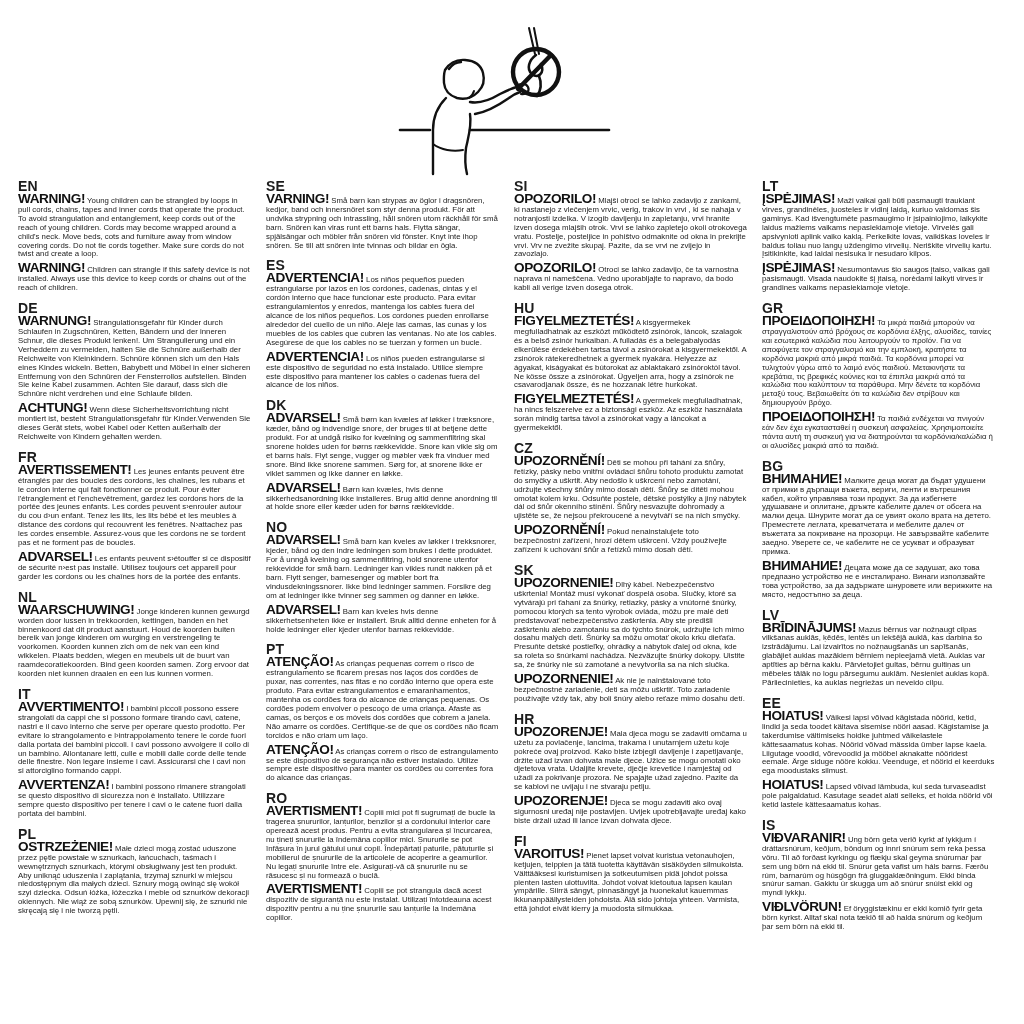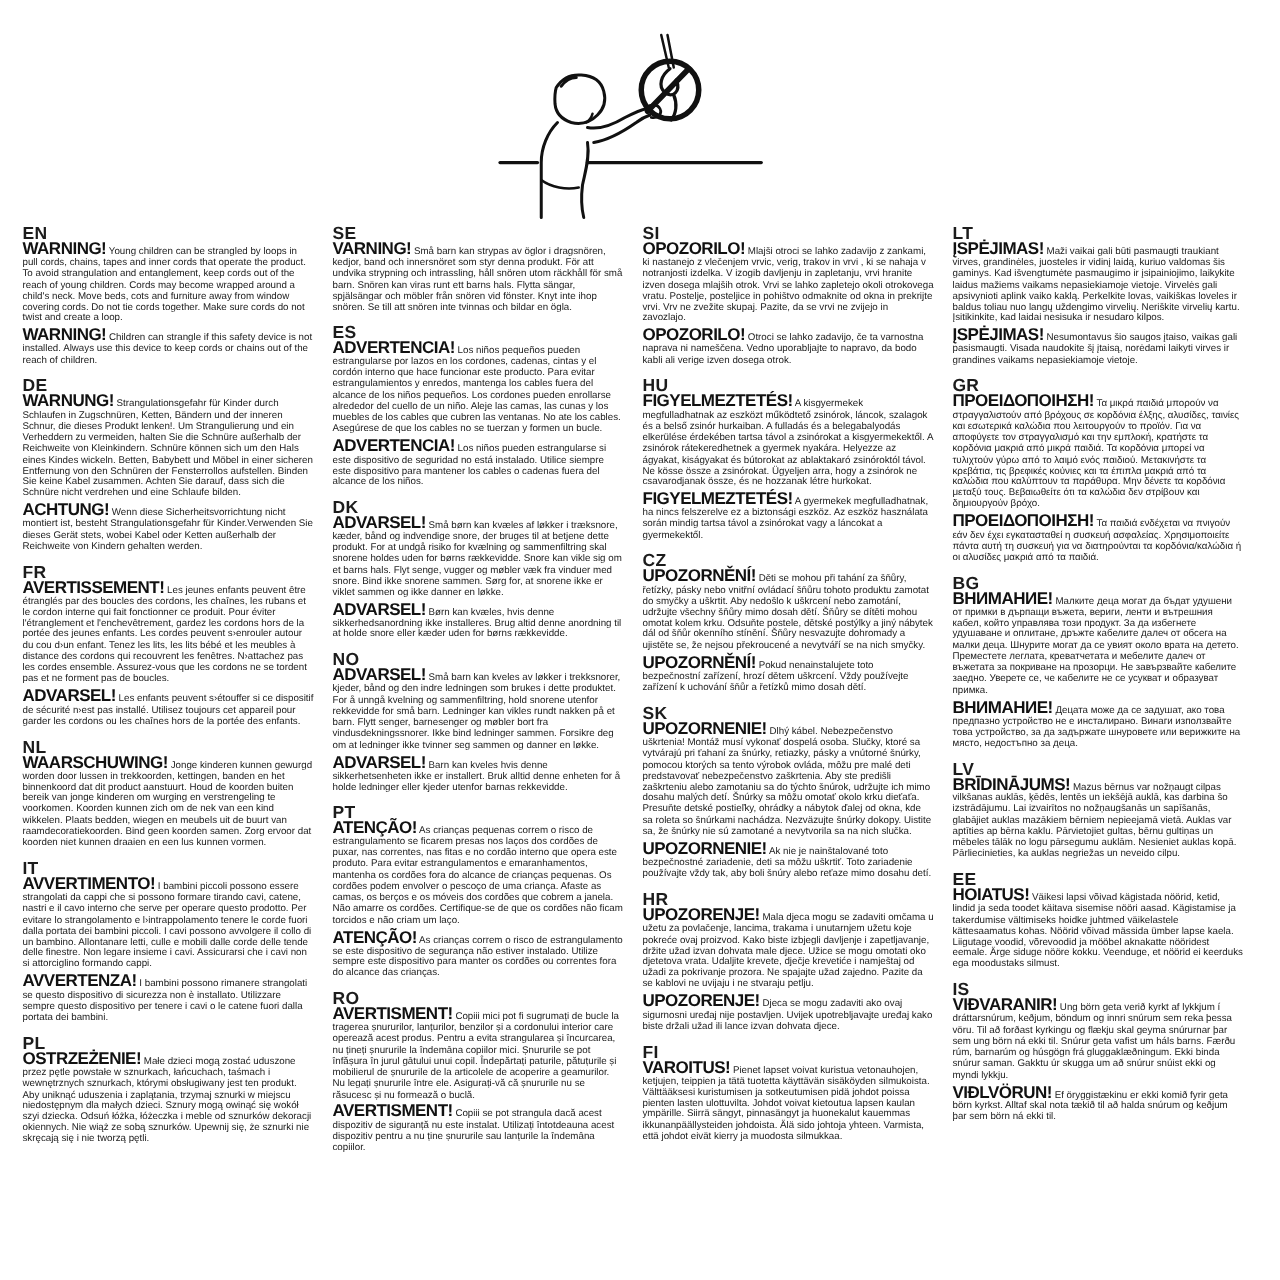--- a/index.html
+++ b/index.html
@@ -173,20 +173,21 @@
         <p class="warn"><span class="h">ВНИМАНИЕ!</span> Малките деца могат да бъдат удушени от примки в дърпащи въжета, вериги, ленти и вътрешния кабел, който управлява този продукт. За да избегнете удушаване и оплитане, дръжте кабелите далеч от обсега на малки деца. Шнурите могат да се увият около врата на детето. Преместете леглата, креватчетата и мебелите далеч от въжетата за покриване на прозорци. Не завързвайте кабелите заедно. Уверете се, че кабелите не се усукват и образуват примка.</p>
         <p class="warn"><span class="h">ВНИМАНИЕ!</span> Децата може да се задушат, ако това предпазно устройство не е инсталирано. Винаги използвайте това устройство, за да задържате шнуровете или верижките на място, недостъпно за деца.</p>
       </section>
       <section class="lang-section">
         <div class="lang">LV</div>
         <p class="warn"><span class="h">BRĪDINĀJUMS!</span> Mazus bērnus var nožņaugt cilpas vilkšanas auklās, ķēdēs, lentēs un iekšējā auklā, kas darbina šo izstrādājumu. Lai izvairītos no nožņaugšanās un sapīšanās, glabājiet auklas mazākiem bērniem nepieejamā vietā. Auklas var aptīties ap bērna kaklu. Pārvietojiet gultas, bērnu gultiņas un mēbeles tālāk no logu pārsegumu auklām. Nesieniet auklas kopā. Pārliecinieties, ka auklas negriežas un neveido cilpu.</p>
       </section>
       <section class="lang-section">
         <div class="lang">EE</div>
         <p class="warn"><span class="h">HOIATUS!</span> Väikesi lapsi võivad kägistada nöörid, ketid, lindid ja seda toodet käitava sisemise nööri aasad. Kägistamise ja takerdumise vältimiseks hoidke juhtmed väikelastele kättesaamatus kohas. Nöörid võivad mässida ümber lapse kaela. Liigutage voodid, võrevoodid ja mööbel aknakatte nööridest eemale. Ärge siduge nööre kokku. Veenduge, et nöörid ei keerduks ega moodustaks silmust.</p>
+        <p class="warn"><span class="h">HOIATUS!</span> Lapsed võivad lämbuda, kui seda turvaseadist pole paigaldatud. Kasutage seadet alati selleks, et hoida nöörid või ketid lastele kättesaamatus kohas.</p>
       </section>
       <section class="lang-section">
         <div class="lang">IS</div>
         <p class="warn"><span class="h">VIÐVARANIR!</span> Ung börn geta verið kyrkt af lykkjum í dráttarsnúrum, keðjum, böndum og innri snúrum sem reka þessa vöru. Til að forðast kyrkingu og flækju skal geyma snúrurnar þar sem ung börn ná ekki til. Snúrur geta vafist um háls barns. Færðu rúm, barnarúm og húsgögn frá gluggaklæðningum. Ekki binda snúrur saman. Gakktu úr skugga um að snúrur snúist ekki og myndi lykkju.</p>
         <p class="warn"><span class="h">VIÐLVÖRUN!</span> Ef öryggistækinu er ekki komið fyrir geta börn kyrkst. Alltaf skal nota tækið til að halda snúrum og keðjum þar sem börn ná ekki til.</p>
       </section>
     </div>
 </div>
 
 </body></html>

